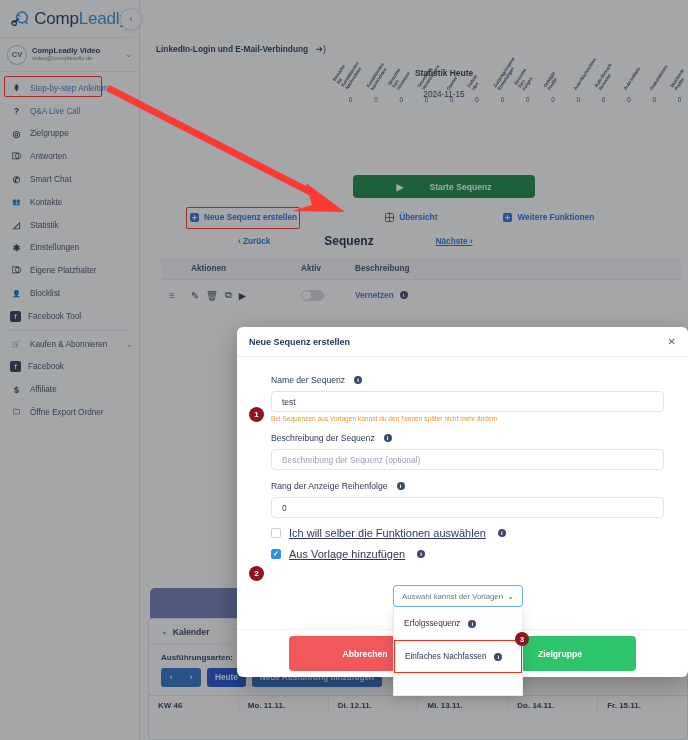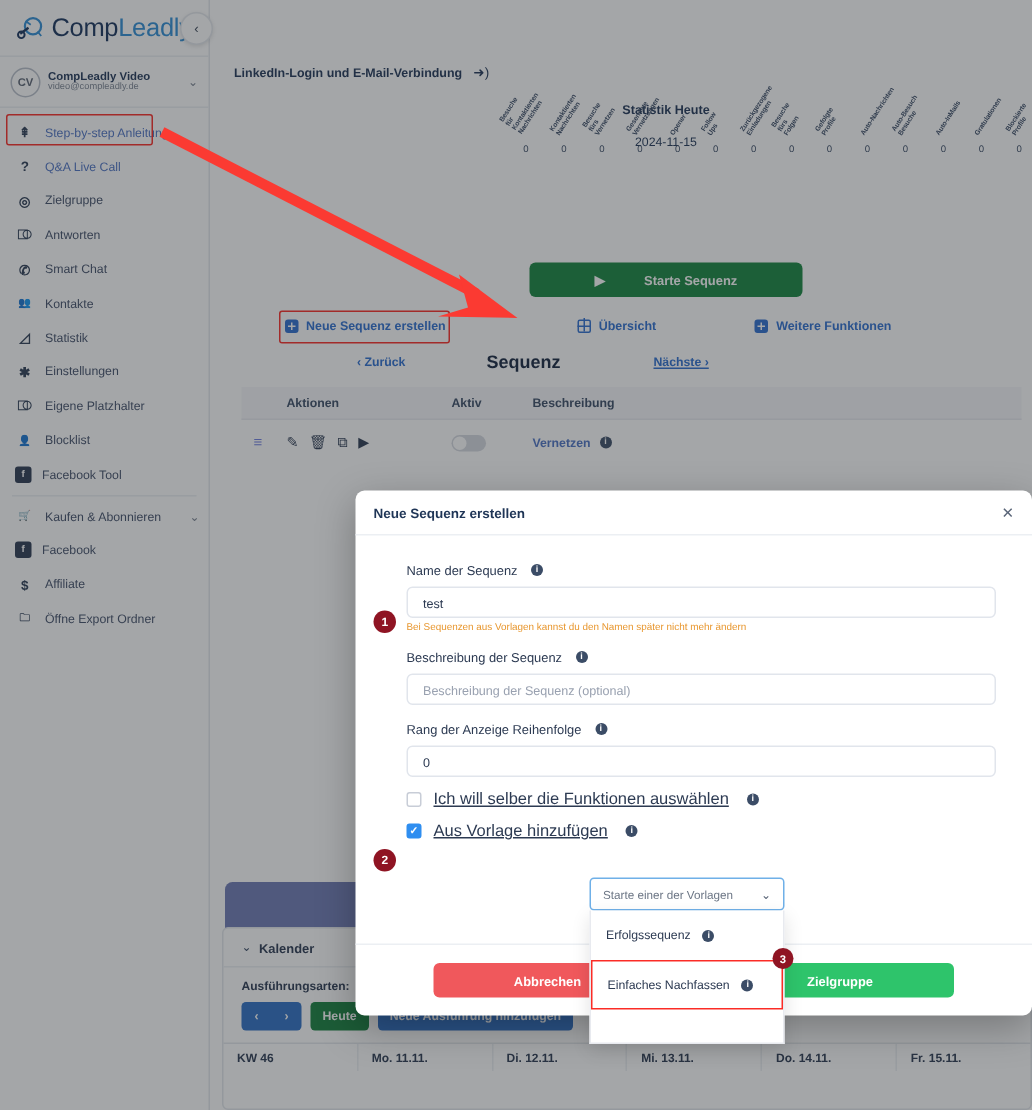--- a/index.html
+++ b/index.html
@@ -193,21 +193,21 @@
   .cal-modes { display: flex; align-items: center; gap: 7px; padding: 8px 0 0 12px; }
   .cal-modes .mlabel { font-size: 8px; font-weight: 700; color: #2c3a52; }
   .chipm { display: flex; align-items: center; gap: 3px; font-size: 7.4px; color: #2c3a52; }
   .sw { width: 8px; height: 8px; border-radius: 1.5px; flex: none; }
   .cal-btns { display: flex; align-items: center; gap: 6px; padding: 6px 0 0 12px; }
   .navbtn {
     height: 19px; background: #2d6fc4; color: #fff; border-radius: 3px;
     display: flex; align-items: center; font-size: 8.2px; font-weight: 700;
   }
   .navbtn.arrows { width: 40px; justify-content: space-around; }
-  .navbtn.today { background: #15803d; padding: 0 8px; }
+  .navbtn.today { background: #1d4ed8; padding: 0 8px; }
   .navbtn.addx { padding: 0 8px; }
   .cal-grid { display: flex; margin-top: 8px; border-top: 1px solid #e4e7ec; }
   .cal-cell {
     flex: 1; height: 18px; display: flex; align-items: center;
     padding-left: 9px; font-size: 8px; font-weight: 700; color: #2c3a52;
     border-right: 1px solid #eceff3;
   }
   .cal-cell:last-child { border-right: none; }
 
   
@@ -278,21 +278,21 @@
     display: flex; align-items: center; justify-content: center; z-index: 3;
   }
 
   .m-foot {
     position: absolute; left: 0; bottom: 0; width: 451px; height: 48px;
     border-top: 1px solid #eceff3;
     display: flex; align-items: center; justify-content: space-between;
     padding: 0 52px;
   }
   .fbtn {
-    width: 152px; height: 23px; border-radius: 4px; color: #fff;
+    width: 152px; height: 35px; border-radius: 4px; color: #fff;
     font-size: 8.6px; font-weight: 700;
     display: flex; align-items: center; justify-content: center;
   }
   .fbtn.cancel { background: #f0585c; }
   .fbtn.save { background: #2ec46b; }
 
   .marker {
     position: absolute; width: 15px; height: 15px; border-radius: 50%;
     background: #8f1423; color: #fff; font-size: 8px; font-weight: 700;
     display: flex; align-items: center; justify-content: center; z-index: 70;
@@ -609,21 +609,21 @@
       </div>
       <div class="cbrow">
         <span class="cbox on">✓</span>
         <span class="cblabel">Aus Vorlage hinzufügen</span>
         <span class="infodot">i</span>
       </div>
     </div>
 
     <div class="select-area">
       <div class="select-box">
-        <span>Starte einer der Vorlagen</span>
+        <span>Auswahl kannst der Vorlagen</span>
         <span class="sv">⌄</span>
       </div>
       <div class="select-menu">
         <div class="opt">
           <span>Erfolgssequenz</span>
           <span class="infodot">i</span>
         </div>
         <div class="opt sel">
           <span class="badge3">3</span>
           <span>Einfaches Nachfassen</span>

